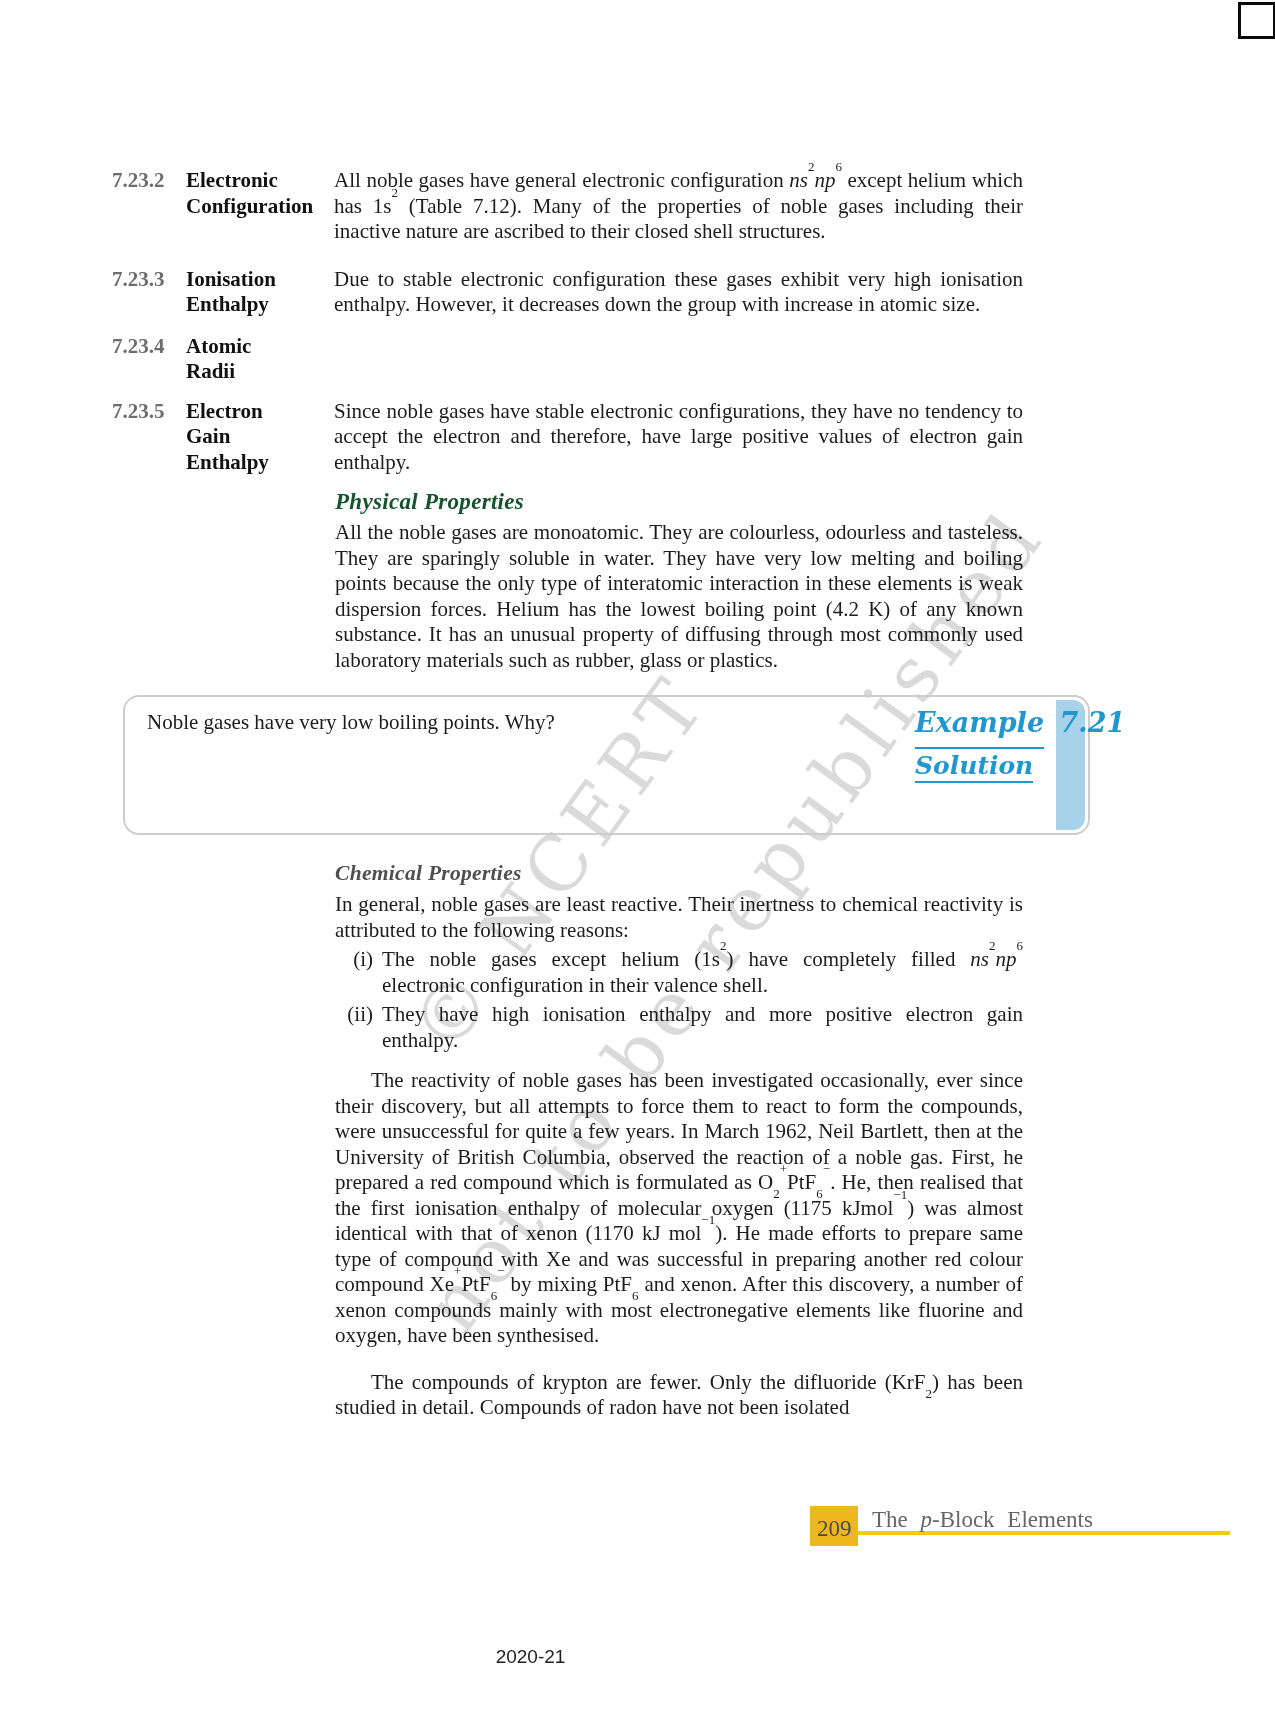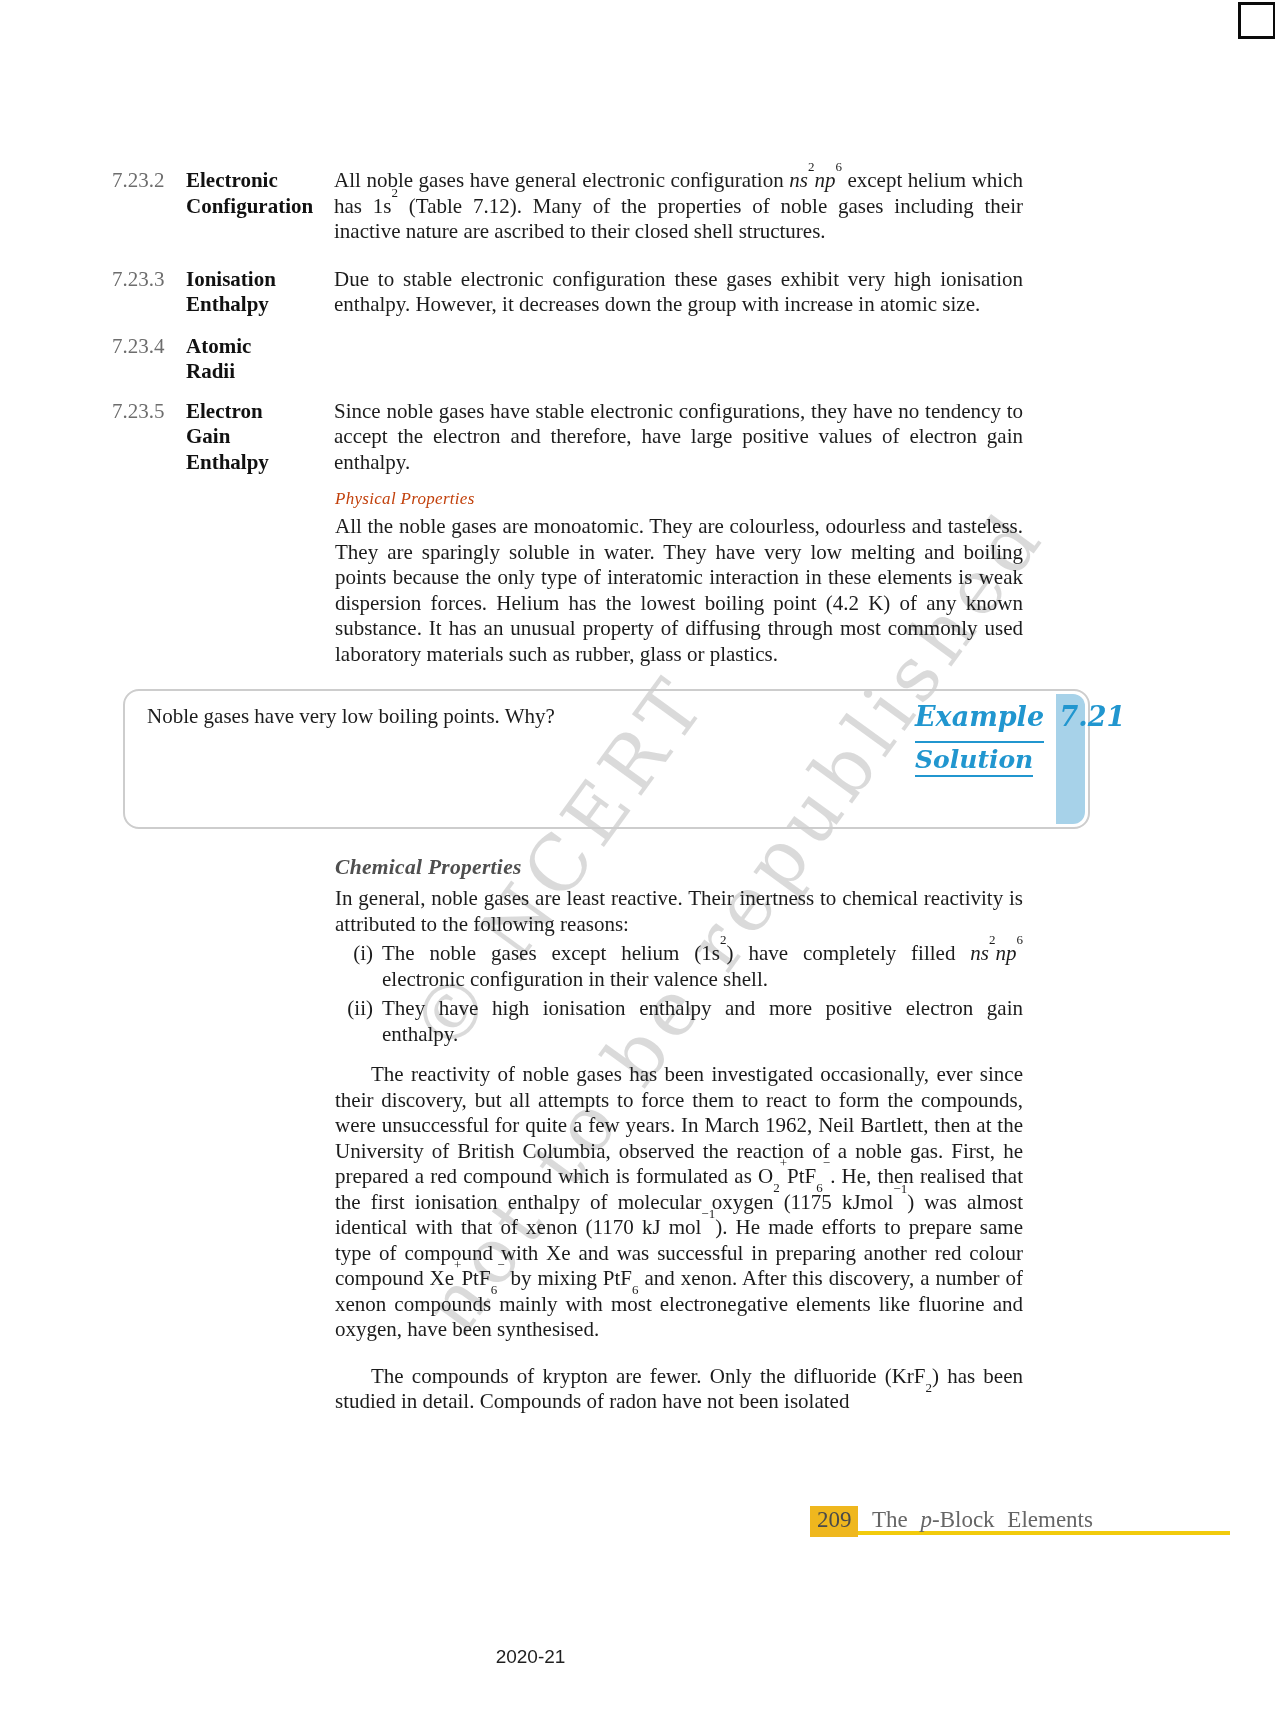--- a/index.html
+++ b/index.html
@@ -11,28 +11,28 @@
   .watermark{position:absolute;left:190px;top:740px;width:880px;z-index:0;
              transform:rotate(-54deg);text-align:center;color:#8f8f8f;opacity:.32;
              font-family:"DejaVu Serif",serif;font-size:76px;letter-spacing:8px;line-height:175px;
              white-space:nowrap;pointer-events:none;}
 
   .main{position:absolute;left:112px;top:168px;width:911px;z-index:1;}
   .section-row{display:flex;}
   .row-s1{margin-bottom:22px;}
   .row-s2{margin-bottom:16px;}
   .row-s3{margin-bottom:14px;}
-  .sec-num{flex:none;width:74px;font-size:21px;font-weight:normal;color:#6d6d6d;line-height:25.5px;}
+  .sec-num{flex:none;width:74px;font-size:21px;font-weight:bold;color:#6d6d6d;line-height:25.5px;}
   .sec-title{flex:none;width:148px;font-size:21px;font-weight:bold;color:#111;line-height:25.5px;}
   .sec-body{flex:1;font-size:21px;line-height:25.5px;text-align:justify;}
   .var{font-style:italic;}
   sup.sp{font-size:13px;position:relative;top:-8px;line-height:0;}
   sub.sb{font-size:13px;position:relative;top:4px;line-height:0;}
 
-  .prop-heading{margin:14px 0 5px 223px;font-size:17px;font-weight:normal;font-style:italic;color:#c2410c;letter-spacing:.3px;}
+  .prop-heading{margin:14px 0 5px 223px;font-size:23px;font-weight:bold;font-style:italic;color:#14532d;letter-spacing:.3px;}
   .prop-body{margin-left:223px;font-size:21px;line-height:25.5px;text-align:justify;}
 
   .example-box{position:relative;margin-top:22px;margin-left:11px;width:967px;height:140px;
                border:2px solid #cdcdcd;border-radius:16px;box-sizing:border-box;padding:13px 0 0 22px;background:transparent;}
   .example-strip{position:absolute;top:3px;bottom:3px;right:3px;width:29px;background:#a7d2e9;border-radius:0 12px 12px 0;}
   .example-q{width:700px;font-size:21px;line-height:25.5px;}
   .example-a{width:788px;font-size:21px;line-height:25.5px;text-align:justify;margin-top:14px;}
   .example-label{position:absolute;top:10px;left:790px;right:44px;color:#2196cf;
                  font-family:"DejaVu Serif",serif;font-style:italic;font-weight:bold;font-size:27px;
                  border-bottom:2.5px solid #2196cf;padding-bottom:9px;white-space:nowrap;word-spacing:6px;}
@@ -42,21 +42,21 @@
 
   .chem-heading{margin:26px 0 6px 223px;font-size:21.5px;font-weight:bold;font-style:italic;color:#4f4f4f;letter-spacing:.3px;}
   .chem-intro{margin-left:223px;font-size:21px;line-height:25.5px;text-align:justify;}
   .list-item{display:flex;margin-left:223px;margin-top:4px;}
   .marker{flex:none;width:38px;text-align:right;font-size:21px;line-height:25.5px;}
   .item-body{flex:1;margin-left:9px;font-size:21px;line-height:25.5px;text-align:justify;}
   .para{margin-left:223px;margin-top:15px;font-size:21px;line-height:25.5px;text-align:justify;text-indent:36px;}
 
   .footer{position:absolute;left:0;top:1506px;width:1275px;height:40px;z-index:1;font-size:23px;color:#666;}
   .footer-rule{position:absolute;left:858px;top:25px;width:372px;height:3.5px;background:#f2cb0c;}
-  .page-num{position:absolute;left:810px;top:0;background:#efb71e;color:#4a4a4a;padding:1px 6px 4px 7px;}
+  .page-num{position:absolute;left:810px;top:0;background:#efb71e;color:#4a4a4a;padding:10px 6px 4px 7px;}
   .chapter{position:absolute;left:872px;top:1px;word-spacing:7px;color:#666;}
   .chapter .it{font-style:italic;}
   .year{position:absolute;left:0;top:1646px;width:1061px;text-align:center;z-index:1;
         font-family:"Liberation Sans",sans-serif;font-size:19px;color:#1f1f1f;}
 </style>
 </head>
 <body>
 
 <div class="page">
 

